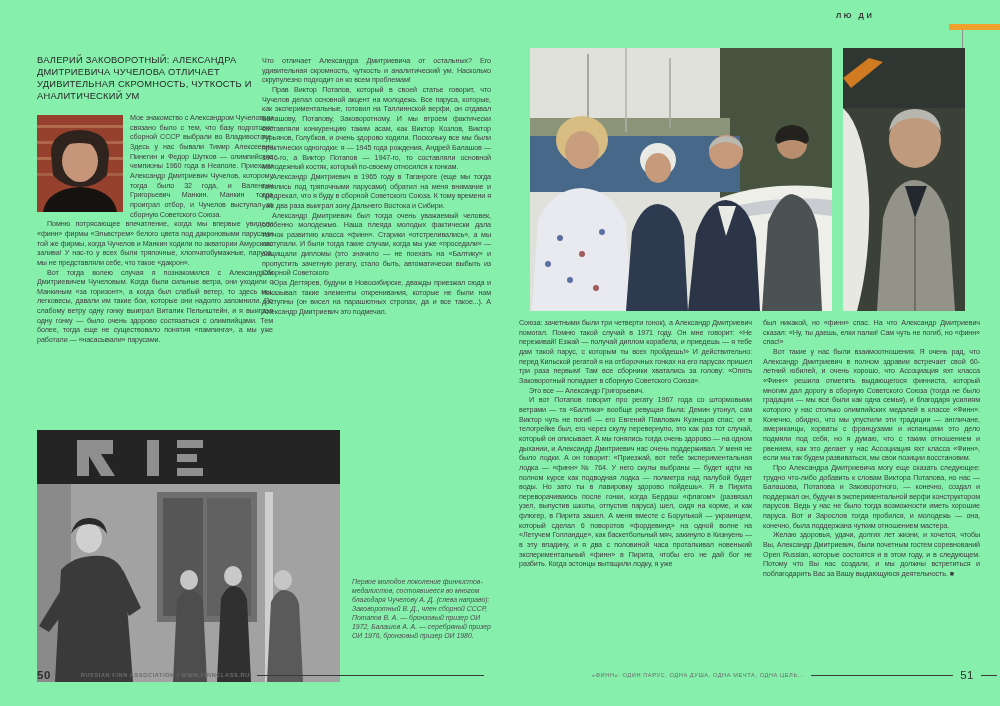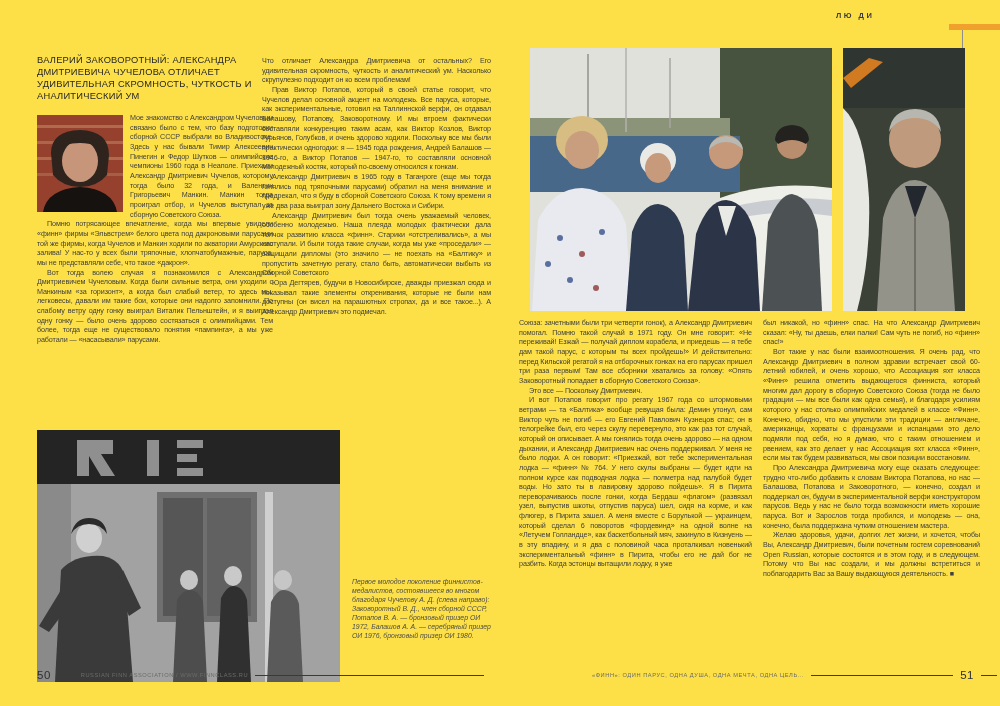--- a/index.html
+++ b/index.html
@@ -1,16 +1,16 @@
 <!DOCTYPE html>
 <html><head>
 <meta charset="utf-8">
 <style>
   html,body{margin:0;padding:0;background:#ececec;}
-  .spread{position:relative;width:1000px;height:706px;background:#fde047;outline:1px solid #d6d6d6;
+  .spread{position:relative;width:1000px;height:706px;background:#86efac;outline:1px solid #d6d6d6;
           font-family:"Liberation Sans","DejaVu Sans",sans-serif;color:#3f3f3f;overflow:hidden;}
   .abs{position:absolute;}
   
   .headline{left:37px;top:54px;width:237px;font-size:9.3px;font-weight:normal;line-height:12px;
             letter-spacing:.25px;color:#262626;text-transform:uppercase;}
   
   .col{font-size:7.2px;line-height:9.65px;text-align:justify;letter-spacing:-.1px;overflow:hidden;}
   .col p{margin:0;text-indent:10px;}
   .col p.noindent{text-indent:0;}
   .col-l1{left:37px;top:113px;width:236px;height:320px;}
@@ -24,21 +24,21 @@
   .group-photo{left:530px;top:48px;width:302px;height:263px;}
   .portrait-photo{left:843px;top:48px;width:122px;height:263px;}
   .caption{left:352px;top:577px;width:139px;font-size:6.9px;line-height:9px;font-style:italic;
            color:#4c4c4c;text-align:left;}
   
   .section-label{left:836px;top:11px;font-size:7.5px;letter-spacing:2.5px;color:#3a3a3a;font-weight:bold;}
   .accent-bar{left:949px;top:24px;width:51px;height:6px;}
   .accent-pole{left:962px;top:30px;width:1px;height:18px;background:#8d8d8d;}
   
   .footer{top:669px;display:flex;align-items:center;}
-  .footer-left{left:37px;width:454px;}
+  .footer-left{left:37px;width:454px;font-weight:bold;}
   .footer-right{left:592px;width:405px;}
   .pagenum{font-size:11.5px;color:#2f2f2f;letter-spacing:.5px;}
   .foot-text{font-size:5.7px;letter-spacing:.55px;color:#6b6b6b;text-transform:uppercase;white-space:nowrap;}
   .foot-rule{flex:1;border-top:1.4px solid #3a3a3a;margin:0 7px;height:0;}
   .foot-rule-end{width:16px;border-top:1.4px solid #3a3a3a;margin-left:7px;height:0;}
   .gap30{width:30px;}
   svg{display:block;}
 </style>
 </head>
 <body>
@@ -151,21 +151,21 @@
       <ellipse cx="72" cy="92" rx="26" ry="28" fill="#c09a7d"></ellipse>
       <path d="M46 84 Q48 62 72 61 Q96 62 98 84 Q90 70 72 70 Q54 70 46 84 Z" fill="#b7b7b0"></path>
       <path d="M34 263 L40 170 Q50 132 72 132 Q96 134 106 174 L112 263 Z" fill="#93938a"></path>
       <path d="M62 138 L72 170 L84 138 Z" fill="#23282e"></path>
       <line x1="72" y1="170" x2="72" y2="263" stroke="#6f6f66" stroke-width="2"></line>
     </svg>
   </div>
 
   <div class="abs col col-r1">
     <p class="noindent">Союза: зачетными были три четверти гонок), а Александр Дмитриевич помогал. Помню такой случай в 1971 году. Он мне говорит: «Не переживай! Езжай — получай диплом корабела, и приедешь — я тебе дам такой парус, с которым ты всех пройдешь!» И действительно: перед Кильской регатой я на отборочных гонках на его парусах пришел три раза первым! Там все сборники хватались за голову: «Опять Заковоротный попадает в сборную Советского Союза».</p>
-    <p>Это все — Поскольку Дмитриевич.</p>
+    <p>Это все — Александр Григорьевич.</p>
     <p>И вот Потапов говорит про регату 1967 года со штормовыми ветрами — та «Балтика» вообще ревущая была: Демин утонул, сам Виктор чуть не погиб — его Евгений Павлович Кузнецов спас; он в телогрейке был, его через скулу перевернуло, это как раз тот случай, который он описывает. А мы гонялись тогда очень здорово — на одном дыхании, и Александр Дмитриевич нас очень поддерживал. У меня не было лодки. А он говорит: «Приезжай, вот тебе экспериментальная лодка — «финн» № 764. У него скулы выбраны — будет идти на полном курсе как подводная лодка — полметра над палубой будет воды. Но зато ты в лавировку здорово пойдешь». Я в Пирита переворачиваюсь после гонки, когда Бердаш «флагом» (развязал узел, выпустив шкоты, отпустив паруса) шел, сидя на корме, и как флюгер, в Пирита зашел. А меня вместе с Борулькой — украинцем, который сделал 6 поворотов «фордевинд» на одной волне на «Летучем Голландце», как баскетбольный мяч, закинуло в Кизнуень — в эту впадину, и я два с половиной часа проталкивал новенький экспериментальный «финн» в Пирита, чтобы его не дай бог не разбить. Когда эстонцы вытащили лодку, я уже</p>
   </div>
 
   <div class="abs col col-r2">
     <p class="noindent">был никакой, но «финн» спас. На что Александр Дмитриевич сказал: «Ну, ты даешь, елки палки! Сам чуть не погиб, но «финн» спас!»</p>
     <p>Вот такие у нас были взаимоотношения. Я очень рад, что Александр Дмитриевич в полном здравии встречает свой 60-летний юбилей, и очень хорошо, что Ассоциация яхт класса «Финн» решила отметить выдающегося финниста, который многим дал дорогу в сборную Советского Союза (тогда не было градации — мы все были как одна семья), и благодаря усилиям которого у нас столько олимпийских медалей в классе «Финн». Конечно, обидно, что мы упустили эти традиции — англичане, американцы, хорваты с французами и испанцами это дело подмяли под себя, но я думаю, что с таким отношением и рвением, как это делает у нас Ассоциация яхт класса «Финн», если мы так будем развиваться, мы свои позиции восстановим.</p>
     <p>Про Александра Дмитриевича могу еще сказать следующее: трудно что-либо добавить к словам Виктора Потапова, но нас — Балашова, Потапова и Заковоротного, — конечно, создал и поддержал он, будучи в экспериментальной верфи конструктором парусов. Ведь у нас не было тогда возможности иметь хорошие паруса. Вот и Зарослов тогда пробился, и молодежь — она, конечно, была поддержана чутким отношением мастера.</p>
     <p>Желаю здоровья, удачи, долгих лет жизни, и хочется, чтобы Вы, Александр Дмитриевич, были почетным гостем соревнований Open Russian, которые состоятся и в этом году, и в следующем. Потому что Вы нас создали, и мы должны встретиться и поблагодарить Вас за Вашу выдающуюся деятельность. ■</p>
   </div>
 

